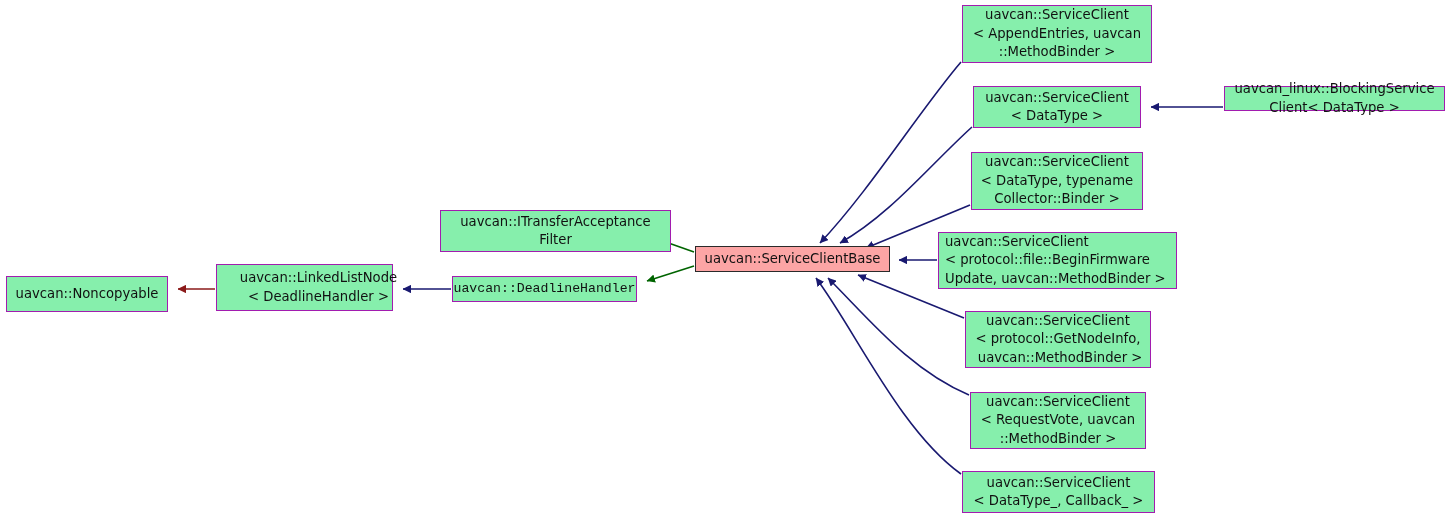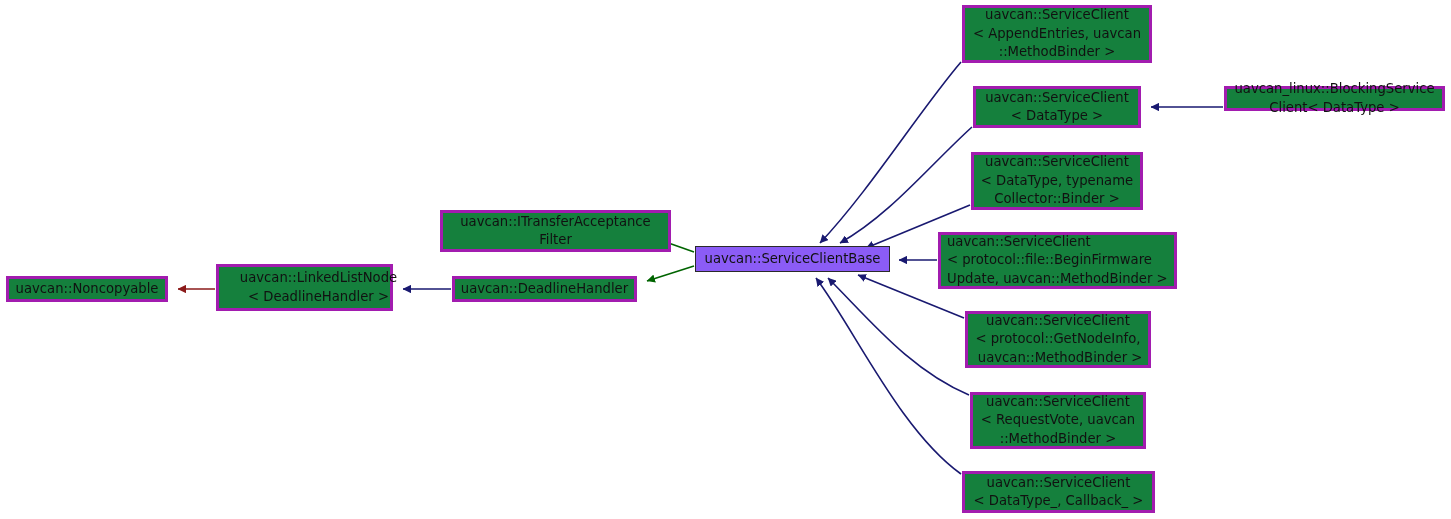--- a/index.html
+++ b/index.html
@@ -21,34 +21,34 @@
     position: absolute;
     left: 0;
     top: 0;
     width: 1451px;
     height: 519px;
     pointer-events: none;
   }
   .node {
     position: absolute;
     box-sizing: border-box;
-    border: 3px solid #a21caf;
-    background: #15803d;
+    border: 1px solid #a21caf;
+    background: #86efac;
     color: #111111;
     font-size: 13.2px;
     line-height: 18.4px;
     text-align: center;
     display: flex;
     align-items: center;
     justify-content: center;
     white-space: pre;
     z-index: 2;
   }
   .node.center {
-    background: #8b5cf6;
+    background: #fca5a5;
     border: 1px solid #2a2a2a;
   }
   .node.leftalign {
     justify-content: flex-start;
     text-align: left;
     padding-left: 6px;
   }
   .node-label {
     display: block;
   }
@@ -88,28 +88,28 @@
 
     <path d="M 964 318 L 858 275" stroke="#191970" stroke-width="1.6" fill="none" marker-end="url(#arrow-navy)"></path>
 
     <path d="M 969 395 C 910 370, 870 320, 828 278" stroke="#191970" stroke-width="1.6" fill="none" marker-end="url(#arrow-navy)"></path>
 
     <path d="M 961 474 C 900 430, 855 330, 816 278" stroke="#191970" stroke-width="1.6" fill="none" marker-end="url(#arrow-navy)"></path>
 
     <path d="M 1223 107 L 1151 107" stroke="#191970" stroke-width="1.6" fill="none" marker-end="url(#arrow-navy)"></path>
   </svg>
 
-  <div class="node" style="left: 6px; top: 276px; width: 162px; height: 26px;">
+  <div class="node" style="left: 6px; top: 276px; width: 162px; height: 36px;">
     <span class="node-label">uavcan::Noncopyable</span>
   </div>
   <div class="node" style="left: 216px; top: 264px; width: 177px; height: 47px; padding-left: 28px;">
     <span class="node-label">uavcan::LinkedListNode
 &lt; DeadlineHandler &gt;</span>
   </div>
-  <div class="node" style="left: 452px; top: 276px; width: 185px; height: 26px;">
+  <div class="node" style="left: 452px; top: 276px; width: 185px; height: 26px; font-family: Liberation Mono, monospace;">
     <span class="node-label">uavcan::DeadlineHandler</span>
   </div>
   <div class="node" style="left: 440px; top: 210px; width: 231px; height: 42px;">
     <span class="node-label">uavcan::ITransferAcceptance
 Filter</span>
   </div>
   <div class="node center" style="left: 695px; top: 246px; width: 195px; height: 26px;">
     <span class="node-label">uavcan::ServiceClientBase</span>
   </div>
   <div class="node" style="left: 962px; top: 5px; width: 190px; height: 58px;">

